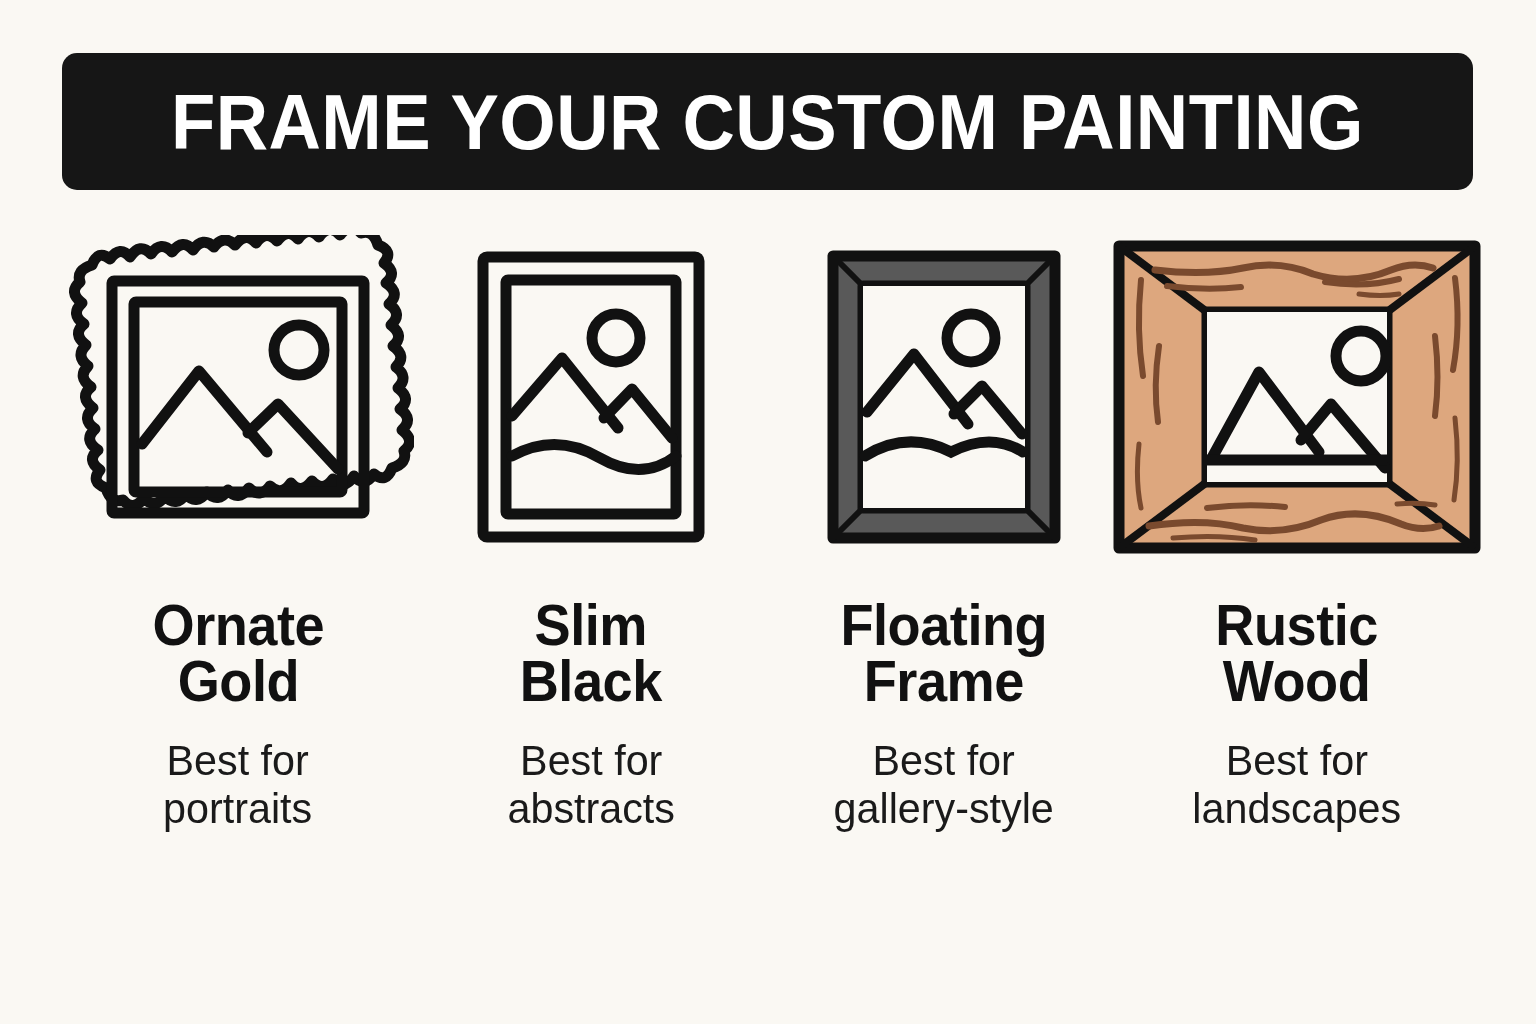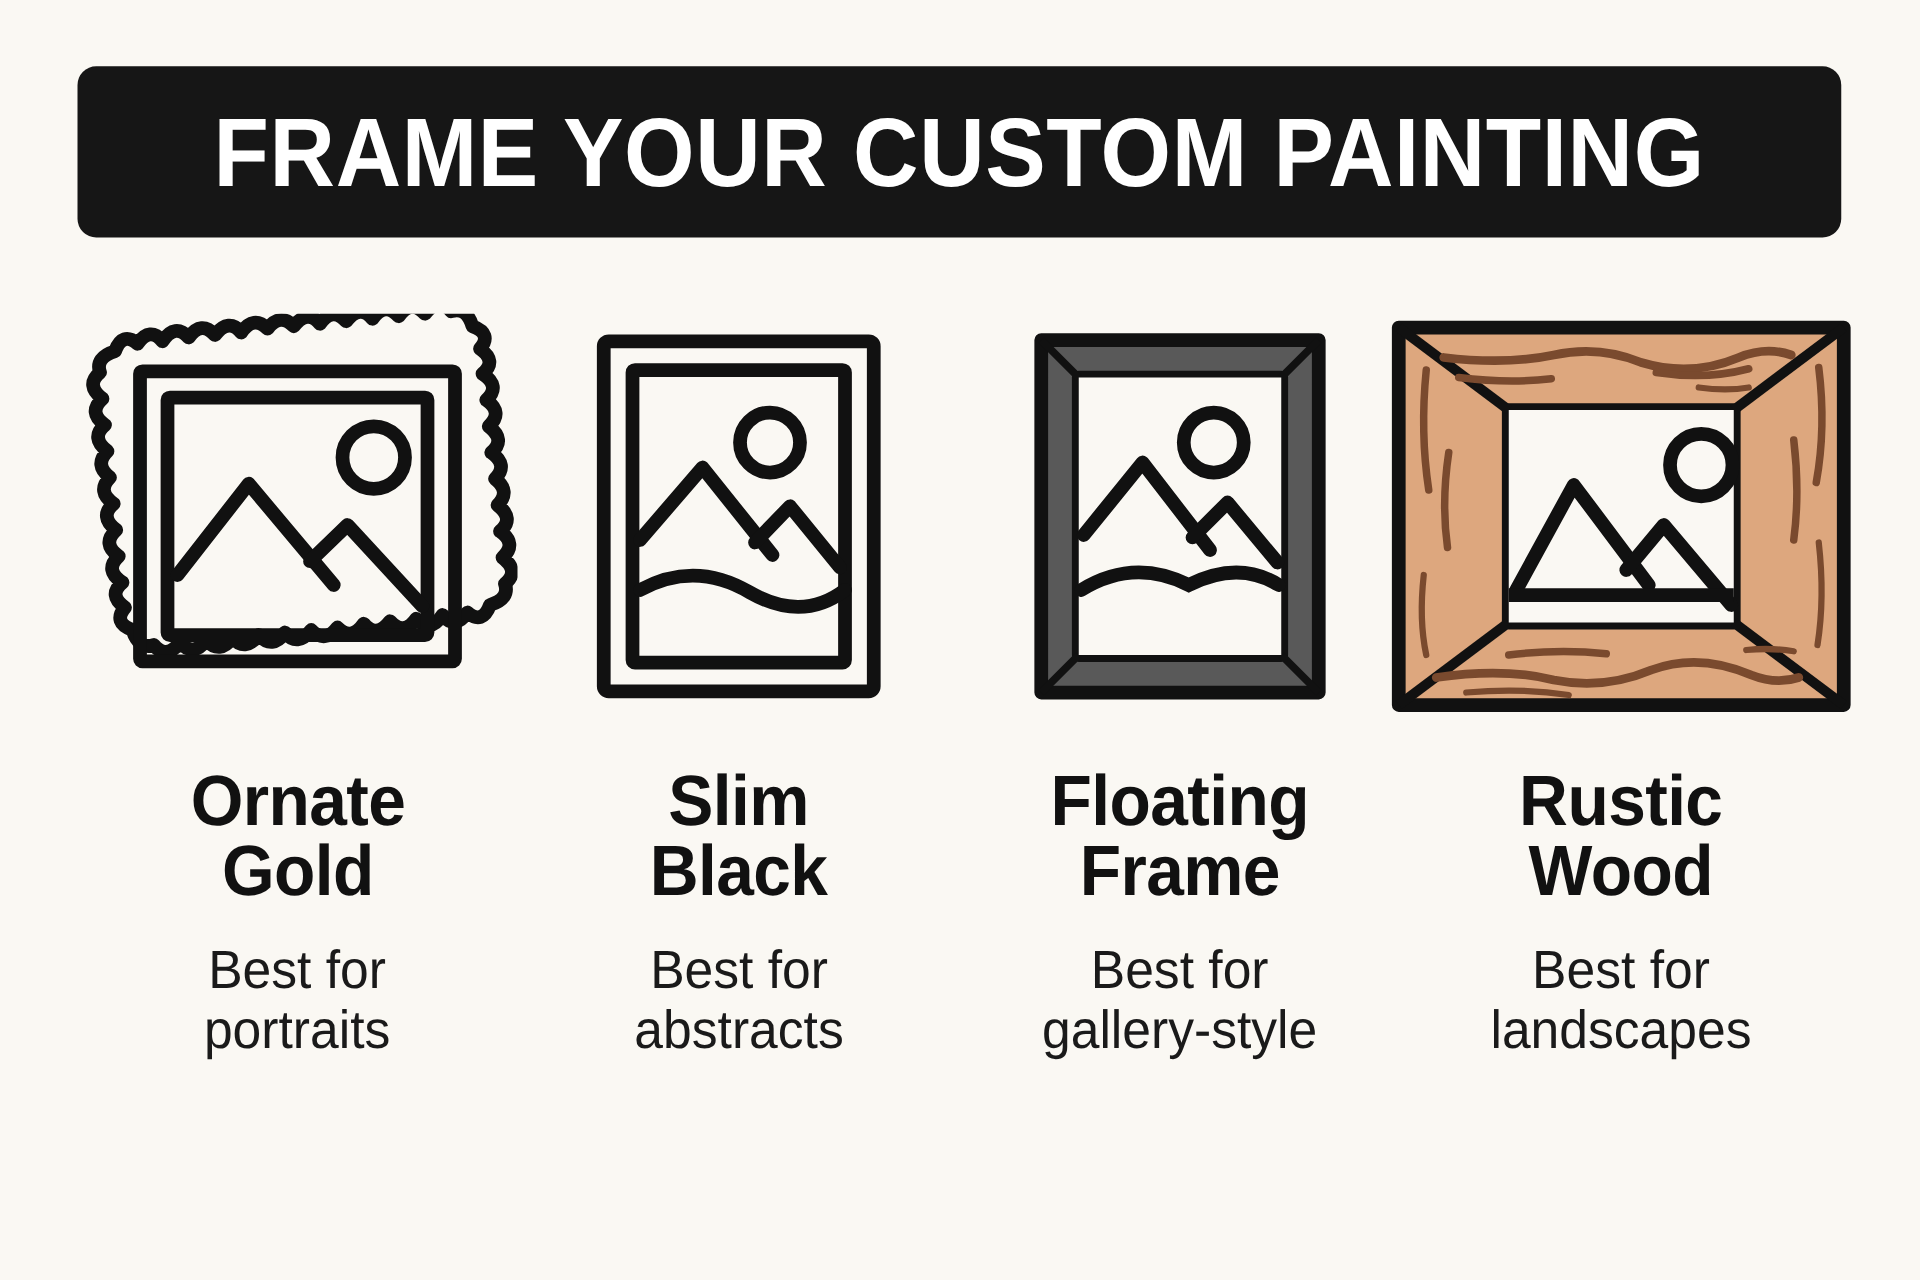--- a/index.html
+++ b/index.html
@@ -42,21 +42,21 @@
     line-height: 1;
     transform: scaleX(0.93);
     transform-origin: center;
     white-space: nowrap;
   }
 
   
   .cards {
     position: absolute;
     left: 62px;
-    top: 248px;
+    top: 232px;
     width: 1411px;
     display: flex;
     align-items: flex-end;
     justify-content: space-between;
   }
   .card {
     width: 352px;
     display: flex;
     flex-direction: column;
     align-items: center;

